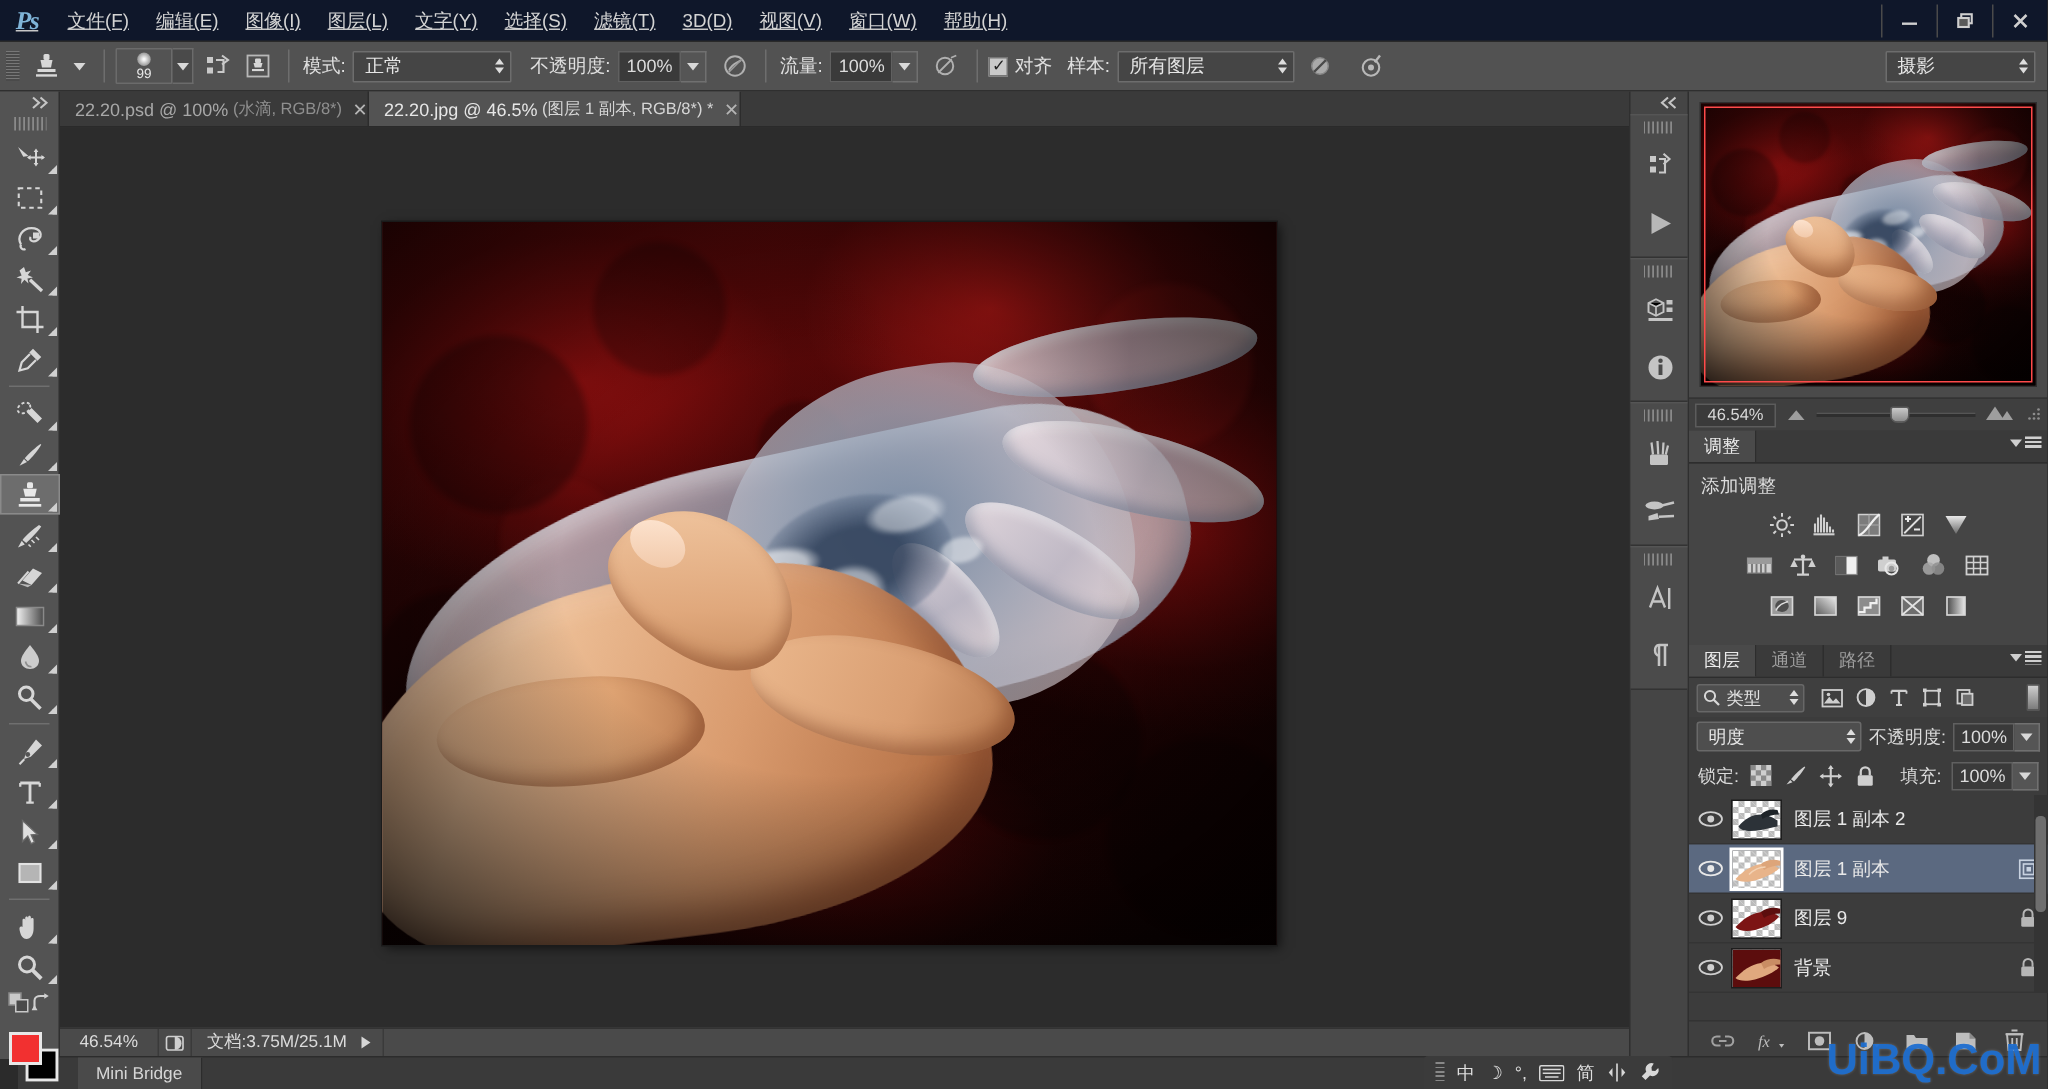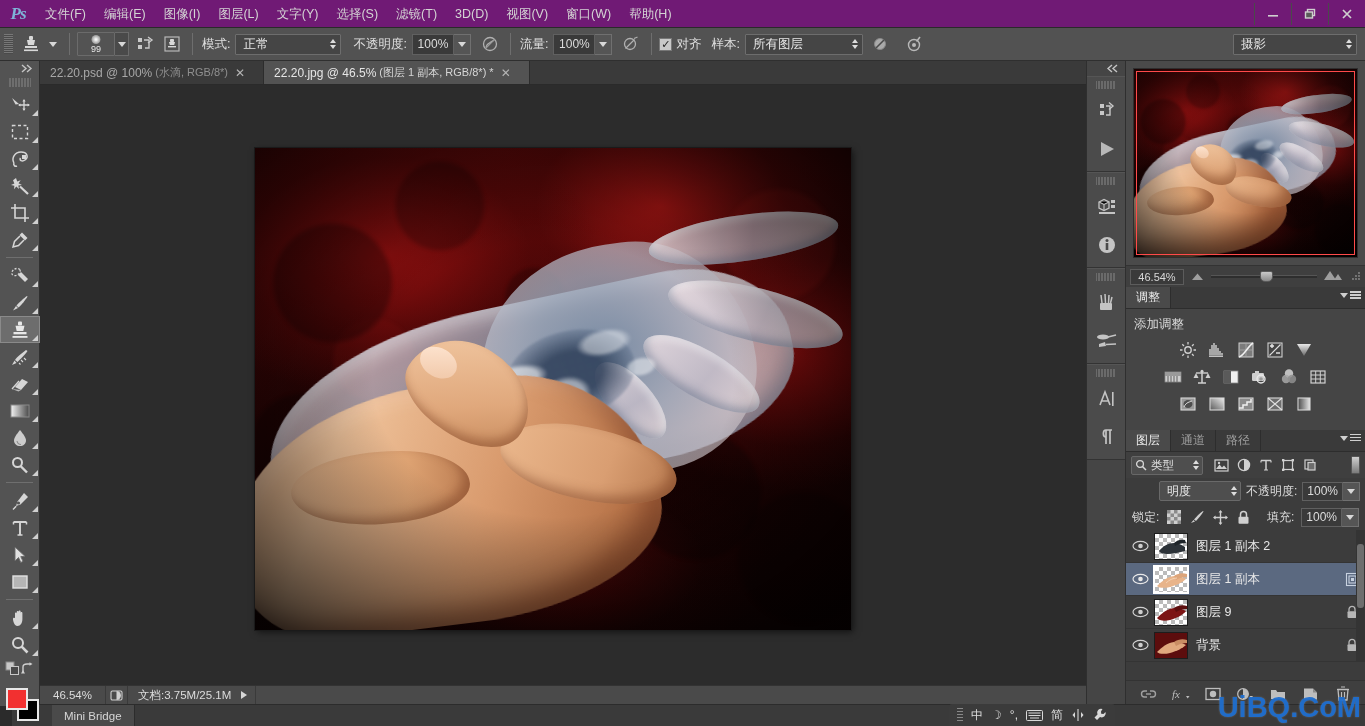--- a/index.html
+++ b/index.html
@@ -10,22 +10,23 @@
     font-size: 12px;
     color: #c8c8c8;
     overflow: hidden;
     -webkit-font-smoothing: antialiased;
   }
   .app { position: relative; width: 1365px; height: 726px; }
 
   
   .menubar {
     position: absolute; left: 0; top: 0; width: 1365px; height: 28px;
-    background: #701a75; display: flex; align-items: flex-start;
+    background: #0f172a; display: flex; align-items: flex-start;
     border-bottom: 1px solid #2a2a2a;
+    text-decoration: underline;
   }
   .ps-logo {
     width: 36px; height: 28px; display: flex; align-items: center;
     justify-content: center; color: #7fb4d8; font-weight: bold;
     font-size: 17px; font-style: italic; letter-spacing: -1px;
     font-family: "Liberation Serif", serif;
   }
   .menu-item {
     padding: 0 9px; height: 28px; line-height: 28px; color: #d4d4d4;
     font-size: 12.5px; white-space: nowrap; cursor: default;
@@ -97,21 +98,21 @@
   .num-drop {
     width: 17px; height: 21px; background: #555; border: 1px solid #707070;
     border-left: none; display: flex; align-items: center; justify-content: center;
   }
   .chk {
     width: 13px; height: 13px; background: #c9c9c9; border: 1px solid #777;
     display: flex; align-items: center; justify-content: center; color: #222;
     font-size: 11px; line-height: 1; margin-right: 4px;
   }
   .workspace-sel {
-    position: absolute; right: 8px; width: 124px; height: 21px;
+    position: absolute; right: 8px; width: 100px; height: 21px;
   }
 
   
   .toolbar {
     position: absolute; left: 0; top: 61px; width: 40px; height: 645px;
     background: #535353; border-right: 1px solid #2f2f2f;
   }
   .tb-collapse {
     height: 15px; display: flex; align-items: center; justify-content: flex-end;
     padding-right: 5px; color: #c5c5c5; font-size: 9px;
@@ -143,21 +144,21 @@
     background: #000; border: 2px solid #e8e8e8; z-index: 1;
   }
 
   
   .tabbar {
     position: absolute; left: 40px; top: 61px; width: 1046px; height: 24px;
     background: #3a3a3a; display: flex; align-items: flex-end;
     border-bottom: 1px solid #2a2a2a;
   }
   .tab {
-    height: 23px; display: flex; align-items: center; padding: 0 18px 0 10px;
+    height: 23px; display: flex; align-items: center; padding: 0 0 0 10px;
     font-size: 12px; color: #a8a8a8; background: #3a3a3a;
     border-right: 1px solid #2c2c2c; white-space: nowrap;
   }
   .tab.active { background: #535353; color: #e6e6e6; }
   .tab-close { margin-left: 7px; font-size: 12px; color: #b5b5b5; line-height: 1; }
   .tab-sub { color: #8f8f8f; font-size: 11px; margin-left: 3px; }
   .tab.active .tab-sub { color: #d6d6d6; }
 
   
   .canvas-area {
@@ -356,21 +357,21 @@
   }
   .filt-icons { display: flex; gap: 5px; margin-left: 6px; align-items: center; }
   .filt-ic { width: 17px; height: 17px; display: flex; align-items: center; justify-content: center; }
   .lay-toggle { width: 9px; height: 18px; background: linear-gradient(#cfcfcf,#7a7a7a); margin-left: auto; border: 1px solid #555; border-radius: 1px;}
   .lay-blend {
     height: 26px; display: flex; align-items: center; padding: 0 5px; gap: 5px;
   }
   .blend-sel {
     width: 112px; height: 20px; background: #4e4e4e; border: 1px solid #696969;
     display: flex; align-items: center; justify-content: space-between;
-    padding: 0 3px 0 7px; font-size: 12px; color: #e8e8e8; border-radius: 2px; margin-left: 28px;
+    padding: 0 3px 0 7px; font-size: 12px; color: #e8e8e8; border-radius: 2px;
   }
   .lbl { font-size: 12px; color: #dcdcdc; white-space: nowrap; }
   .lay-lock { height: 26px; display: flex; align-items: center; padding: 0 6px; gap: 7px; }
   .lock-ic { width: 16px; height: 16px; display: flex; align-items: center; justify-content: center; }
   .layer-list { background: #3c3c3c; }
   .layer-row {
     height: 33px; display: flex; align-items: center; gap: 0;
     border-bottom: 1px solid #343434; position: relative;
   }
   .layer-row.selected { background: #5b6980; }

